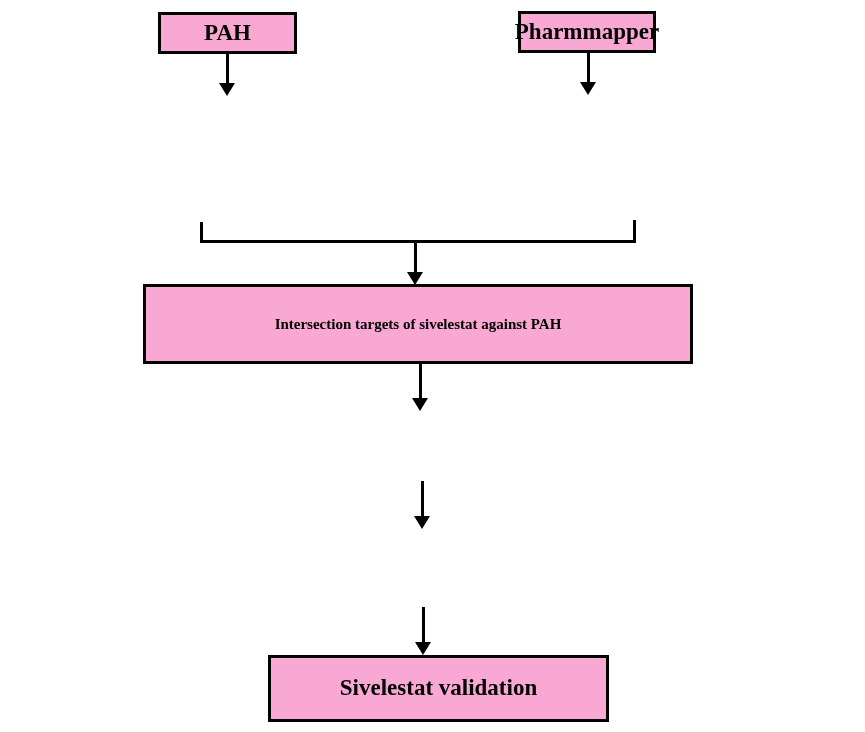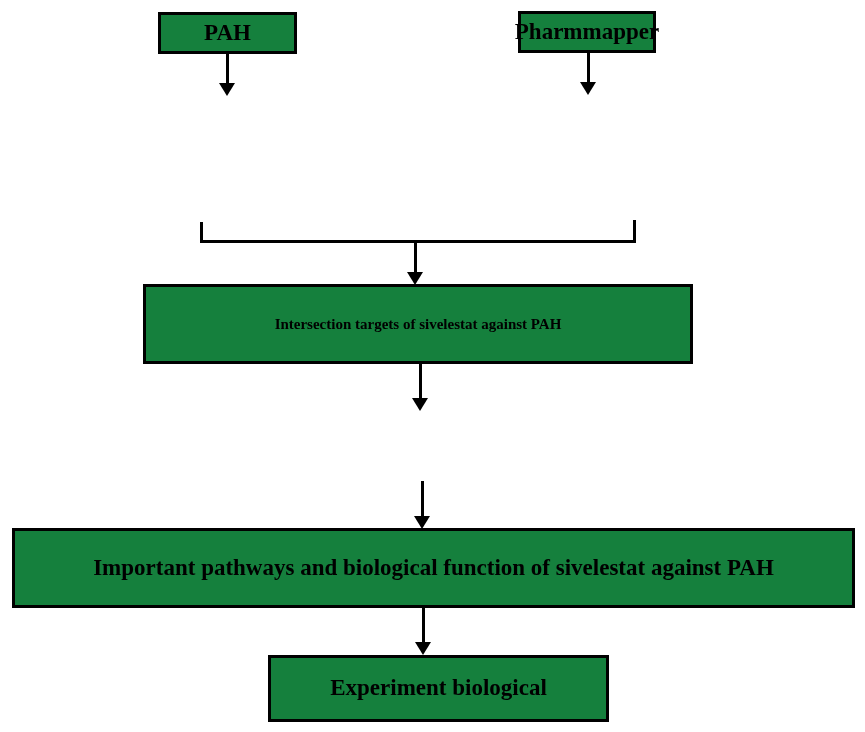--- a/index.html
+++ b/index.html
@@ -12,21 +12,21 @@
     position: relative;
     width: 865px;
     height: 732px;
     background: #ffffff;
     overflow: hidden;
     font-family: "Liberation Serif", "DejaVu Serif", serif;
   }
   .node {
     position: absolute;
     box-sizing: border-box;
-    background: #15803d;
+    background: #f9a8d4;
     border: 3px solid #000000;
     display: flex;
     align-items: center;
     justify-content: center;
     text-align: center;
     color: #000000;
     font-weight: bold;
     line-height: 1.22;
     white-space: pre-line;
     padding: 2px 6px;
@@ -106,20 +106,19 @@
 
   <div class="node" id="node-intersection">Intersection targets of sivelestat against PAH</div>
 
   <div class="vline" id="conn-inter-shaft"></div>
   <div class="arrowhead" id="conn-inter-head"></div>
 
 
   <div class="vline" id="conn-bio-shaft"></div>
   <div class="arrowhead" id="conn-bio-head"></div>
 
-  <div class="node" id="node-pathways">Important pathways and biological function of sivelestat against PAH</div>
 
   <div class="vline" id="conn-path-shaft"></div>
   <div class="arrowhead" id="conn-path-head"></div>
 
-  <div class="node" id="node-experiment">Experiment biological</div>
+  <div class="node" id="node-experiment">Sivelestat validation</div>
 
 </div>
 
 </body></html>

